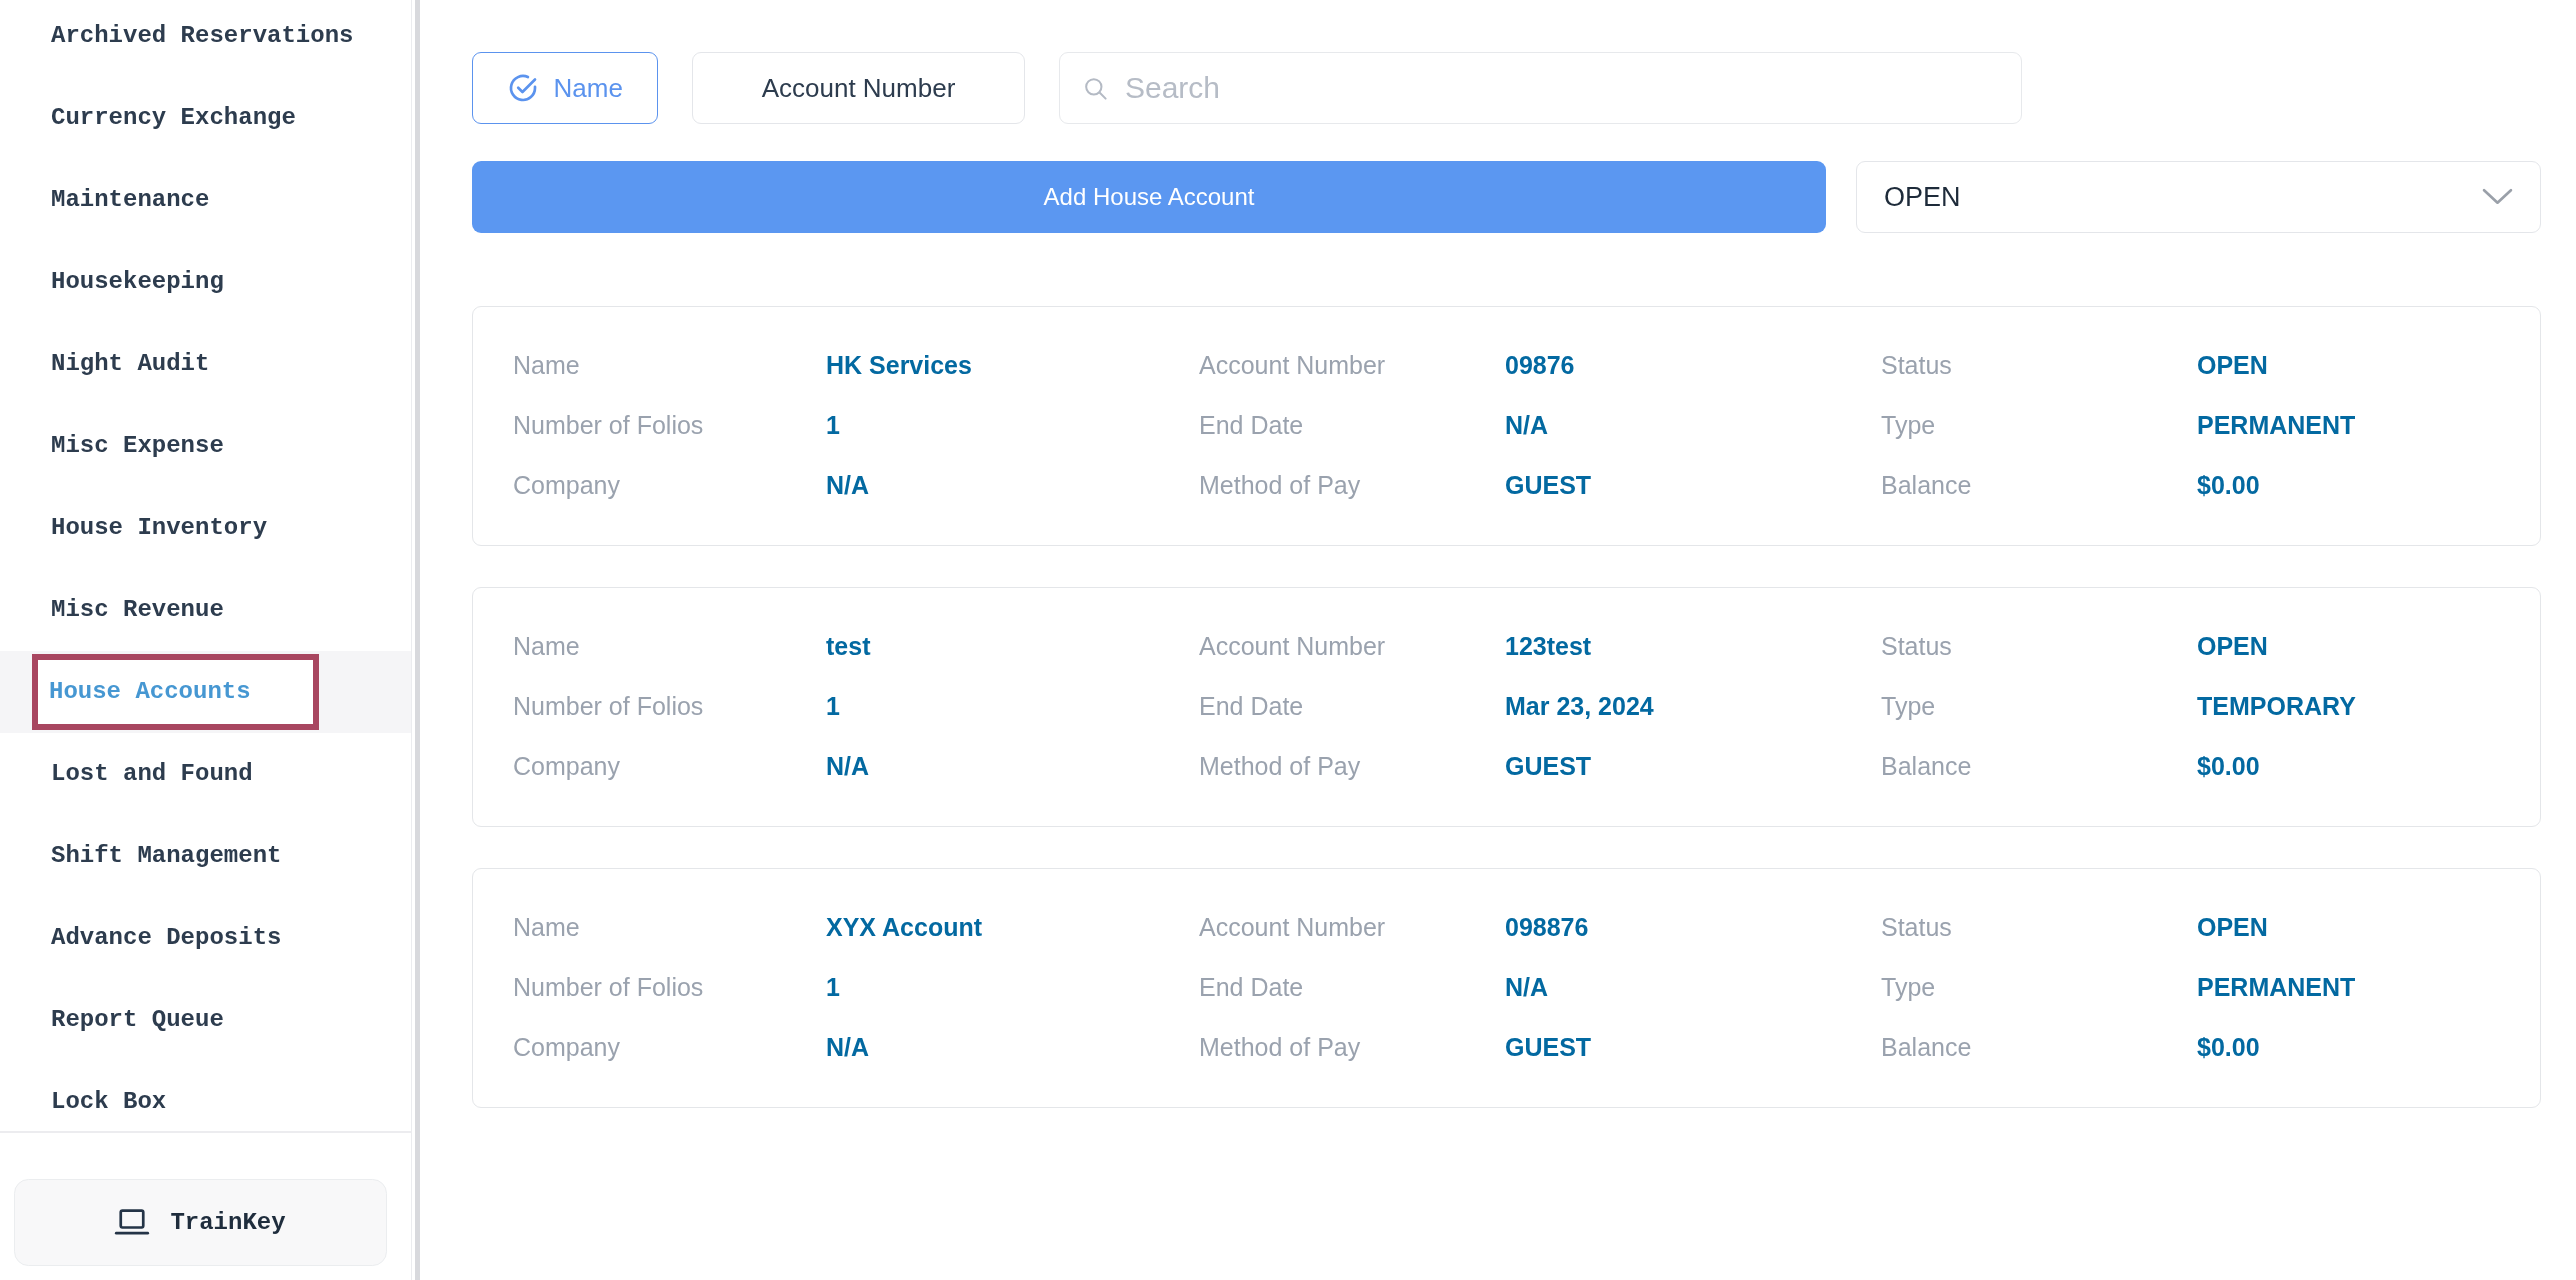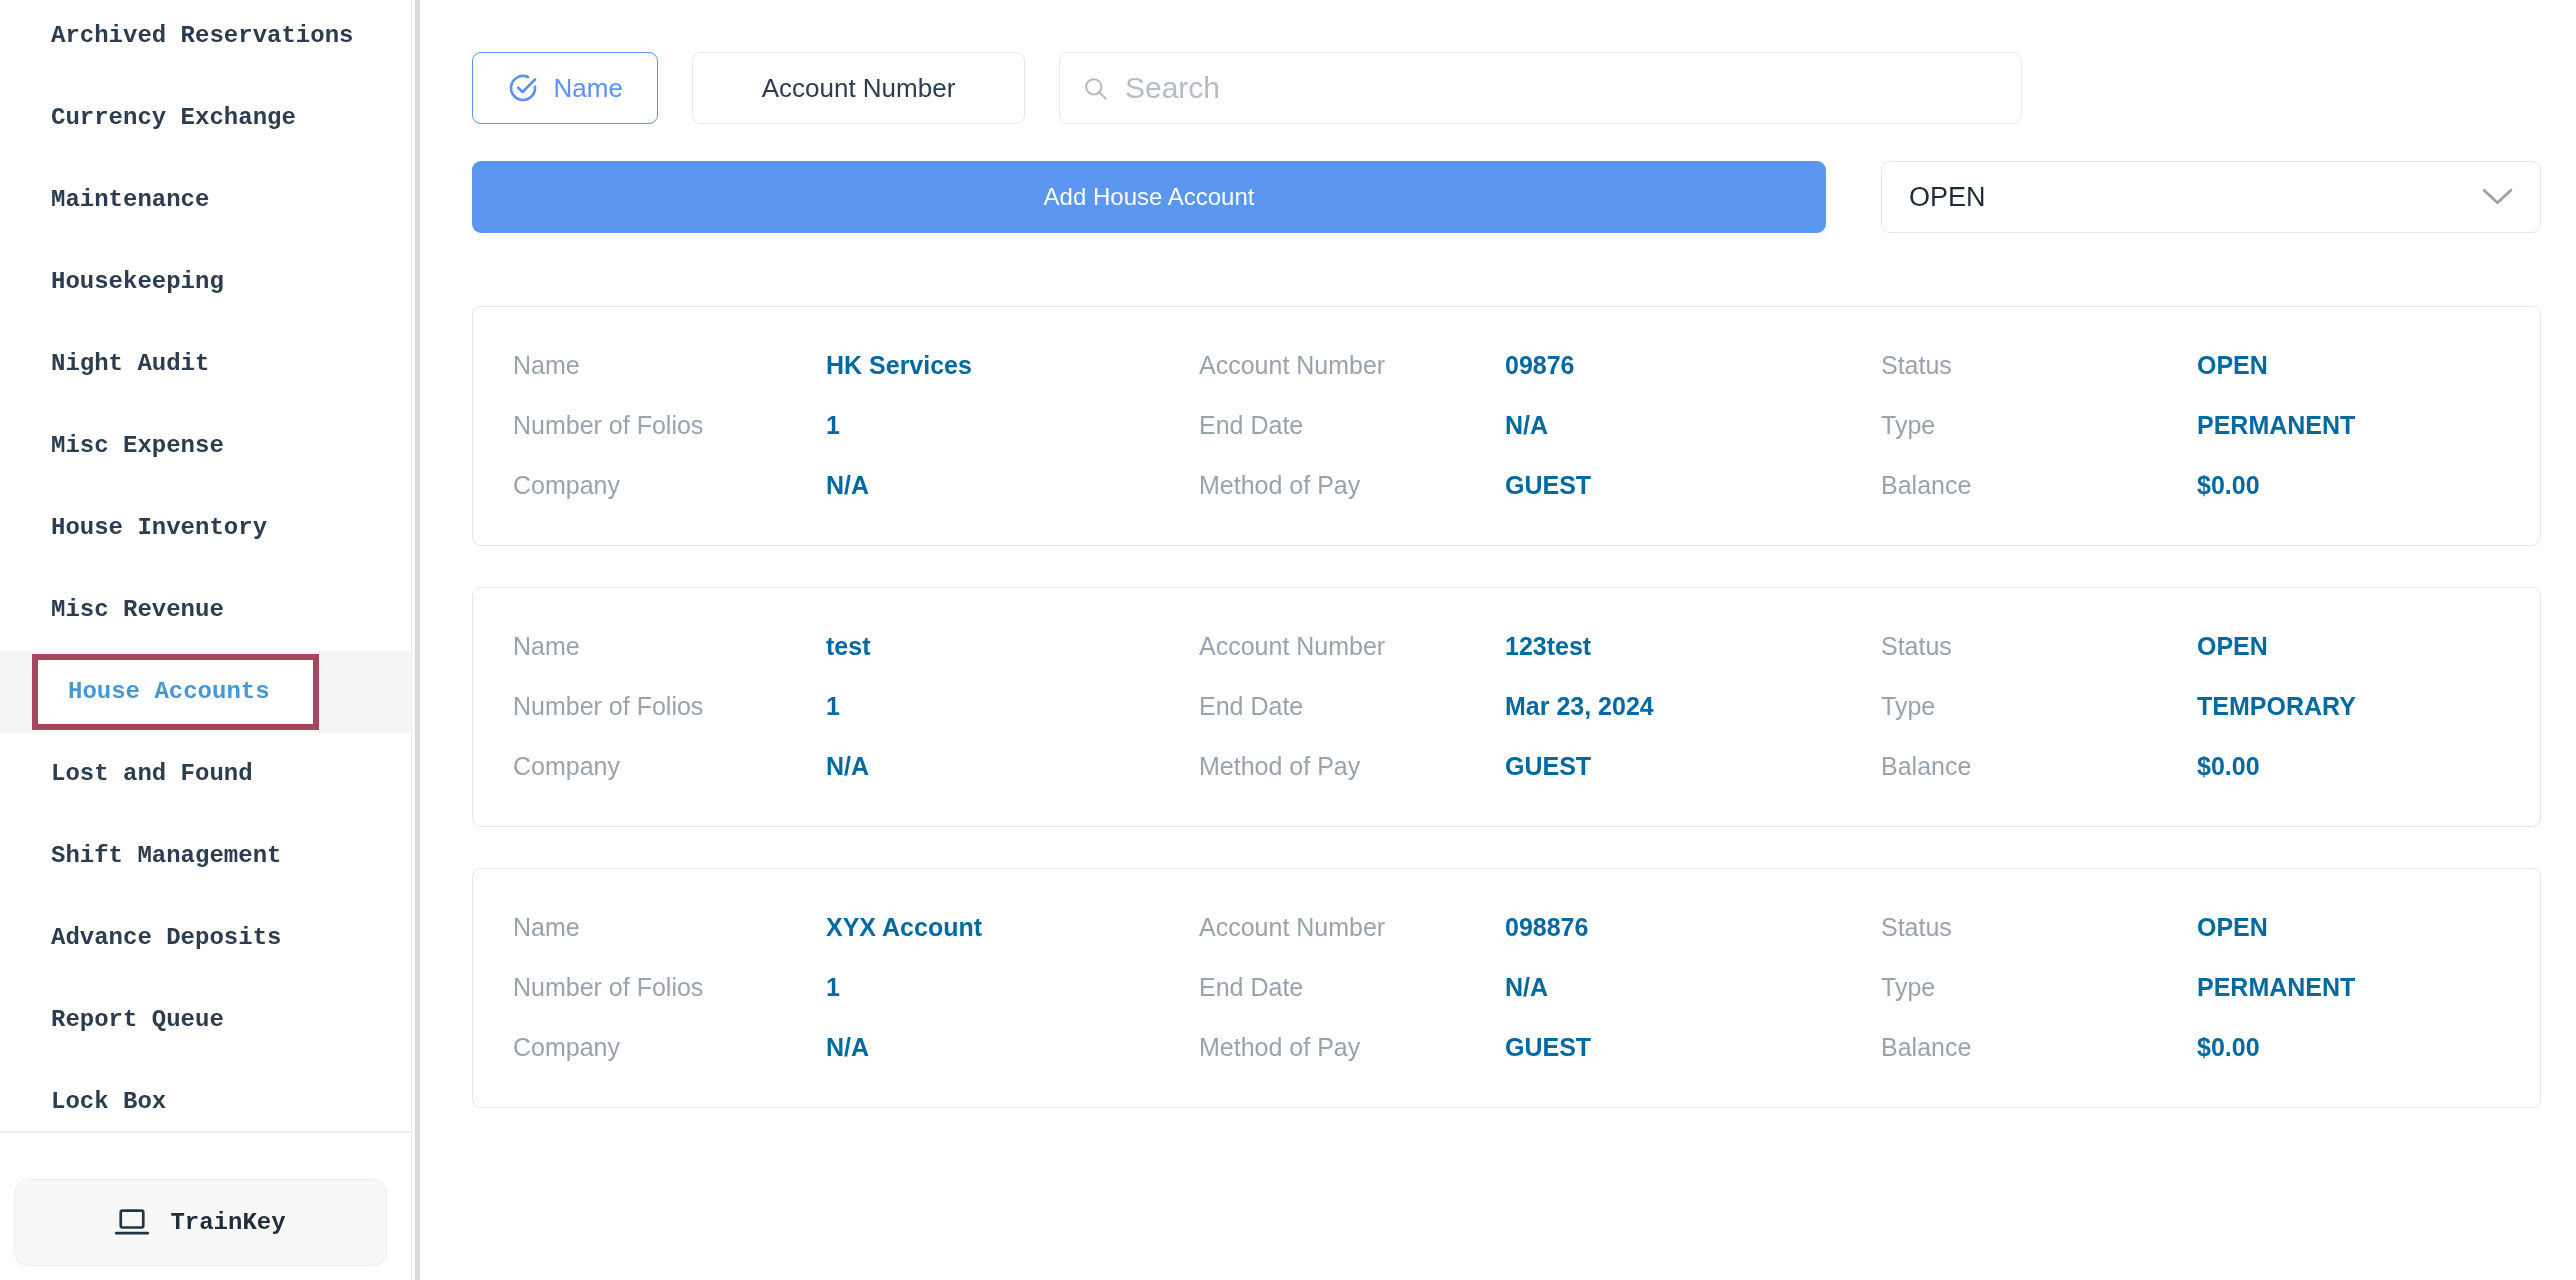--- a/index.html
+++ b/index.html
@@ -22,21 +22,21 @@
   .nav { list-style:none; margin:-5.4px 0 0 0; padding:0; }
   .nav-item {
     height:82px; display:flex; align-items:center; padding-left:51px;
     font-size:24px; font-weight:700; color:#2d3c4e; cursor:pointer;
     white-space:nowrap;
   }
   .nav-item.active { padding-left:0; background:#f5f5f7; color:#4697d2; }
   .annot {
     margin-left:32px; width:287px; height:76px;
     border:6.3px solid #a84660; background:#ffffff;
-    display:flex; align-items:center; padding-left:30px;
+    display:flex; align-items:center; padding-left:11px;
   }
   .sidebar-divider {
     position:absolute; left:0; top:1131px; width:412px; height:1.8px; background:#ececef;
   }
   .trainkey {
     position:absolute; left:13.5px; top:1171px; width:373px; height:87px;
     border-radius:14.4px; background:#f8f8f9; border:1.8px solid #ebedef;
     display:flex; align-items:center; justify-content:center; gap:20px;
     font-family:inherit; font-size:24px; font-weight:700; color:#1f2d3d; cursor:pointer;margin-top:8px;
   }
@@ -60,21 +60,21 @@
     border:none; outline:none; flex:1; font-family:inherit; font-size:30px;
     color:#15803d; background:transparent; min-width:0;
   }
   .searchbox input::placeholder { color:#b6bcc6; }
   .datebox {
     flex:1; height:72px; border:1.8px solid #e4e6ea; border-radius:9px;
     display:flex; align-items:center; padding-left:23.5px; gap:16px;
     color:#b9bfc9; font-size:26px; cursor:pointer; background:#fff;
   }
 
-  .action-row { position:absolute; top:161px; left:0; width:2069px; height:72px; display:flex; gap:55px; }
+  .action-row { position:absolute; top:161px; left:0; width:2069px; height:72px; display:flex; gap:30px; }
   .add-btn {
     width:1354px; height:72px; background:#5b97f1; border:none; border-radius:9px;
     color:#ffffff; font-family:inherit; font-size:24px; font-weight:500; cursor:pointer;
   }
   .dropdown {
     flex:1; height:72px; border:1.8px solid #e4e6ea; border-radius:9px; background:#fff;
     display:flex; align-items:center; padding:0 27px;
     font-size:27px; font-weight:500; color:#1e2b3a; cursor:pointer;
   }
   .dropdown .chev { margin-left:auto; display:flex; }

